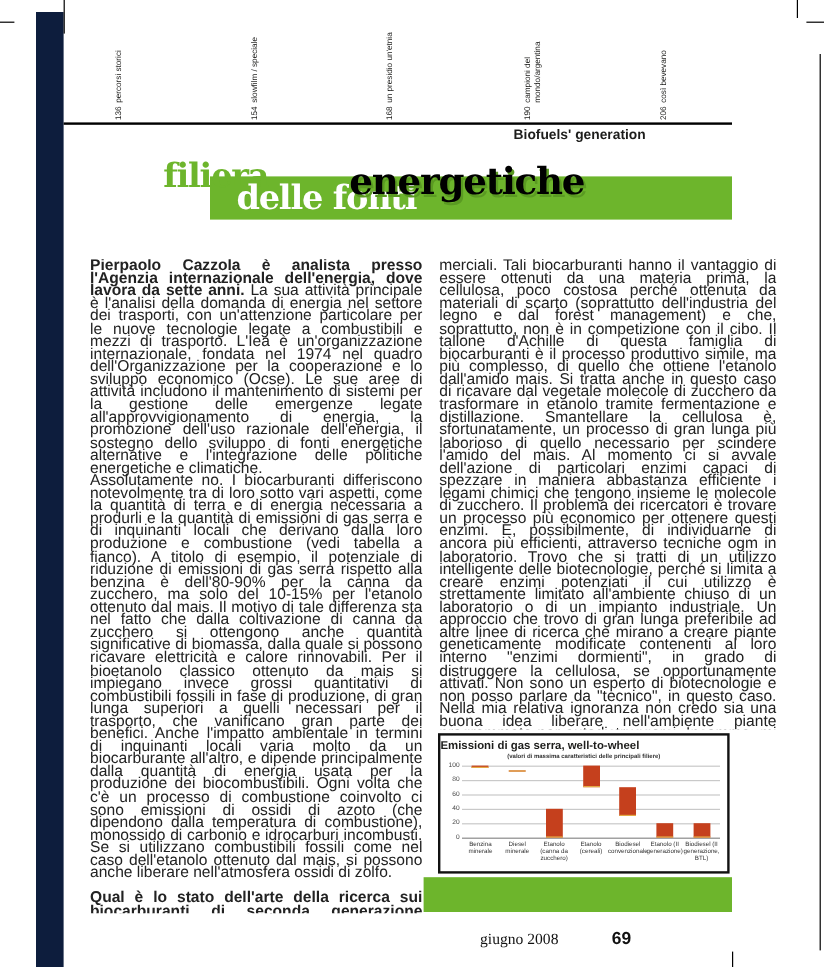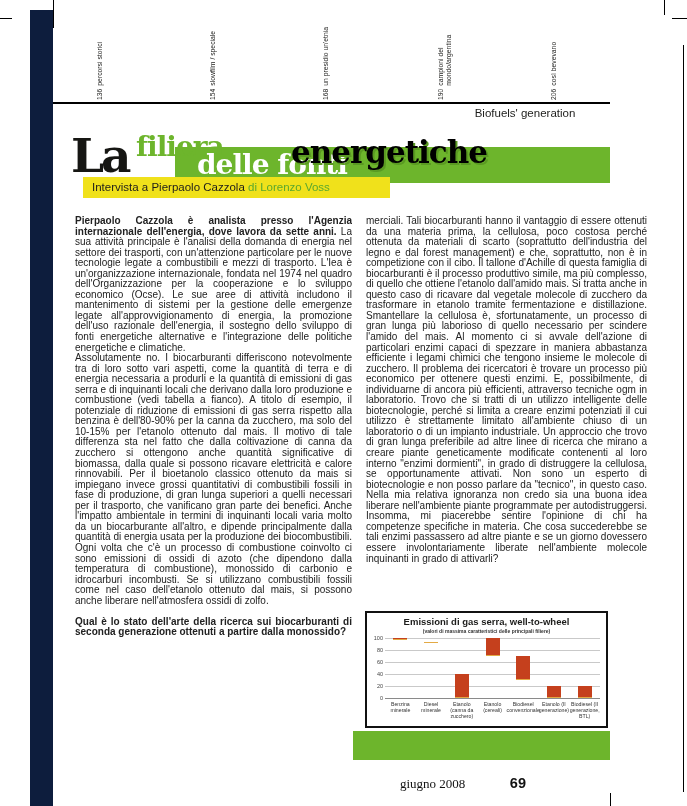--- a/index.html
+++ b/index.html
@@ -8,45 +8,45 @@
   
   .hairline{position:absolute;background:#000;}
   #spine{position:absolute;left:30px;top:10px;width:23px;height:796px;background:#0d1d3d;}
   
   .tab{position:absolute;top:100px;}
   .tab-inner{position:absolute;left:0;top:0;width:80px;transform:rotate(-90deg);transform-origin:0 0;
              font-size:6.8px;line-height:8px;color:#1d1d1b;}
   .tab-num{float:left;margin-right:3px;}
   .tab-label{overflow:hidden;}
   #headrule{position:absolute;left:53px;top:102px;width:557px;height:2px;background:#000;}
-  #section-label{position:absolute;top:107px;left:440px;width:170px;text-align:center;
-                 font-weight:normal;font-size:11.5px;}
+  #section-label{position:absolute;top:107px;left:428px;width:170px;text-align:left;
+                 font-weight:bold;font-size:11.5px;}
   
   .t-serif{font-family:"DejaVu Serif",serif;font-weight:bold;}
   #green-band{position:absolute;left:175px;top:147px;width:435px;height:36px;background:#6db52c;z-index:1;}
   #word-la{position:absolute;left:71px;top:133px;font-size:47px;line-height:46px;letter-spacing:-3px;color:#161613;z-index:3;}
   #word-filiera{position:absolute;left:136px;top:130px;font-size:28px;color:#6db52c;z-index:2;letter-spacing:-1px;}
   #word-dellefonti{position:absolute;left:197px;top:148px;font-size:28px;color:#ffffff;z-index:2;letter-spacing:-1px;}
   #word-energetiche{position:absolute;left:291px;top:134px;font-size:31px;color:#000000;z-index:2;
                     letter-spacing:-1px;text-shadow:2px 2px 0 #5a9a22;}
   #yellow-band{position:absolute;left:83px;top:177px;width:307px;height:21px;background:#f0e11b;z-index:4;
                line-height:21px;padding-left:9px;box-sizing:border-box;font-size:11.5px;}
   #subtitle-green{color:#5aa82e;}
   
-  .col{position:absolute;top:216px;text-align:justify;font-size:10px;line-height:10.55px;color:#222;overflow:hidden;}
+  .col{position:absolute;top:216px;text-align:justify;font-size:13px;line-height:10.55px;color:#222;overflow:hidden;}
   #col-left{left:75px;width:277px;height:545px;}
   #col-right{left:366px;width:281px;height:392px;}
   .q{font-weight:bold;margin:10.55px 0 0 0;}
   .lead{font-weight:bold;}
   .ital{}
   p{margin:0;}
   
   #chart-box{position:absolute;left:365px;top:611px;width:243px;height:117px;border:2px solid #111;
              box-sizing:border-box;background:#fff;}
-  #chart-title{text-align:center;font-weight:bold;font-size:9.5px;margin-top:3px;}
+  #chart-title{text-align:left;font-weight:bold;font-size:9.5px;margin-top:3px;}
   #chart-subtitle{text-align:center;font-weight:bold;font-size:5px;color:#333;margin-top:1px;}
   #chart-plot{position:relative;margin:4px 4px 0 18px;width:215px;height:60px;}
   .gridline{position:absolute;left:0;width:100%;height:1px;background:#c9c9c9;}
   .gridline.base{background:#8a8a8a;}
   .ytick{position:absolute;left:-14px;width:12px;text-align:right;font-size:5.5px;color:#444;line-height:6px;}
   .bar{position:absolute;width:14px;border-bottom:1px solid #e3aa45;box-sizing:border-box;}
   #chart-xlabels{position:relative;margin-left:18px;width:215px;height:32px;}
   .xlabel{position:absolute;top:3px;transform:translateX(-50%);width:36px;text-align:center;
           font-size:5.2px;line-height:6.2px;color:#333;}
   
@@ -95,28 +95,23 @@
   <div class="tab" style="left:550px;">
     <div class="tab-inner">
       <div class="tab-num">206</div>
       <div class="tab-label">così bevevano</div>
     </div>
   </div>
   <div id="headrule"></div>
   <div id="section-label">Biofuels' generation</div>
 
   <div id="green-band"></div>
-  <div id="word-la" class="t-serif">La</div>
   <div id="word-filiera" class="t-serif">filiera</div>
   <div id="word-dellefonti" class="t-serif">delle fonti</div>
   <div id="word-energetiche" class="t-serif">energetiche</div>
-  <div id="yellow-band">
-    <span>Intervista a Pierpaolo Cazzola</span>
-    <span id="subtitle-green"> <span>di Lorenzo Voss</span></span>
-  </div>
 
   <div id="col-left" class="col">
     <p><span class="lead">Pierpaolo Cazzola è analista presso l'Agenzia internazionale dell'energia, dove lavora da sette anni.</span><span> La sua attività principale è l'analisi della domanda di energia nel settore dei trasporti, con un'attenzione particolare per le nuove tecnologie legate a combustibili e mezzi di trasporto. L'Iea è un'organizzazione internazionale, fondata nel 1974 nel quadro dell'Organizzazione per la cooperazione e lo sviluppo economico (Ocse). Le sue aree di attività includono il mantenimento di sistemi per la gestione delle emergenze legate all'approvvigionamento di energia, la promozione dell'uso razionale dell'energia, il sostegno dello sviluppo di fonti energetiche alternative e l'integrazione delle politiche energetiche e climatiche.</span></p>
     <p>Assolutamente no. I biocarburanti differiscono notevolmente tra di loro sotto vari aspetti, come la quantità di terra e di energia necessaria a produrli e la quantità di emissioni di gas serra e di inquinanti locali che derivano dalla loro produzione e combustione (vedi tabella a fianco). A titolo di esempio, il potenziale di riduzione di emissioni di gas serra rispetto alla benzina è dell'80-90% per la canna da zucchero, ma solo del 10-15% per l'etanolo ottenuto dal mais. Il motivo di tale differenza sta nel fatto che dalla coltivazione di canna da zucchero si ottengono anche quantità significative di biomassa, dalla quale si possono ricavare elettricità e calore rinnovabili. Per il bioetanolo classico ottenuto da mais si impiegano invece grossi quantitativi di combustibili fossili in fase di produzione, di gran lunga superiori a quelli necessari per il trasporto, che vanificano gran parte dei benefici. Anche l'impatto ambientale in termini di inquinanti locali varia molto da un biocarburante all'altro, e dipende principalmente dalla quantità di energia usata per la produzione dei biocombustibili. Ogni volta che c'è un processo di combustione coinvolto ci sono emissioni di ossidi di azoto (che dipendono dalla temperatura di combustione), monossido di carbonio e idrocarburi incombusti. Se si utilizzano combustibili fossili come nel caso dell'etanolo ottenuto dal mais, si possono anche liberare nell'atmosfera ossidi di zolfo.</p>
     <p class="q">Qual è lo stato dell'arte della ricerca sui biocarburanti di seconda generazione ottenuti a partire dalla monossido?</p>
   </div>
   <div id="col-right" class="col">
     <p><span>merciali. Tali biocarburanti hanno il vantaggio di essere ottenuti da una materia prima, la cellulosa, poco costosa perché ottenuta da materiali di scarto (soprattutto dell'industria del legno e dal </span><span class="ital">forest management</span><span>) e che, soprattutto, non è in competizione con il cibo. Il tallone d'Achille di questa famiglia di biocarburanti è il processo produttivo simile, ma più complesso, di quello che ottiene l'etanolo dall'amido mais. Si tratta anche in questo caso di ricavare dal vegetale molecole di zucchero da trasformare in etanolo tramite fermentazione e distillazione. Smantellare la cellulosa è, sfortunatamente, un processo di gran lunga più laborioso di quello necessario per scindere l'amido del mais. Al momento ci si avvale dell'azione di particolari enzimi capaci di spezzare in maniera abbastanza efficiente i legami chimici che tengono insieme le molecole di zucchero. Il problema dei ricercatori è trovare un processo più economico per ottenere questi enzimi. E, possibilmente, di individuarne di ancora più efficienti, attraverso tecniche ogm in laboratorio. Trovo che si tratti di un utilizzo intelligente delle biotecnologie, perché si limita a creare enzimi potenziati il cui utilizzo è strettamente limitato all'ambiente chiuso di un laboratorio o di un impianto industriale. Un approccio che trovo di gran lunga preferibile ad altre linee di ricerca che mirano a creare piante geneticamente modificate contenenti al loro interno "enzimi dormienti", in grado di distruggere la cellulosa, se opportunamente attivati. Non sono un esperto di biotecnologie e non posso parlare da "tecnico", in questo caso. Nella mia relativa ignoranza non credo sia una buona idea liberare nell'ambiente piante programmate per autodistruggersi. Insomma, mi piacerebbe sentire l'opinione di chi ha competenze specifiche in materia. Che cosa succederebbe se tali enzimi passassero ad altre piante e se un giorno dovessero essere involontariamente liberate nell'ambiente molecole inquinanti in grado di attivarli?</span></p>
   </div>
 

